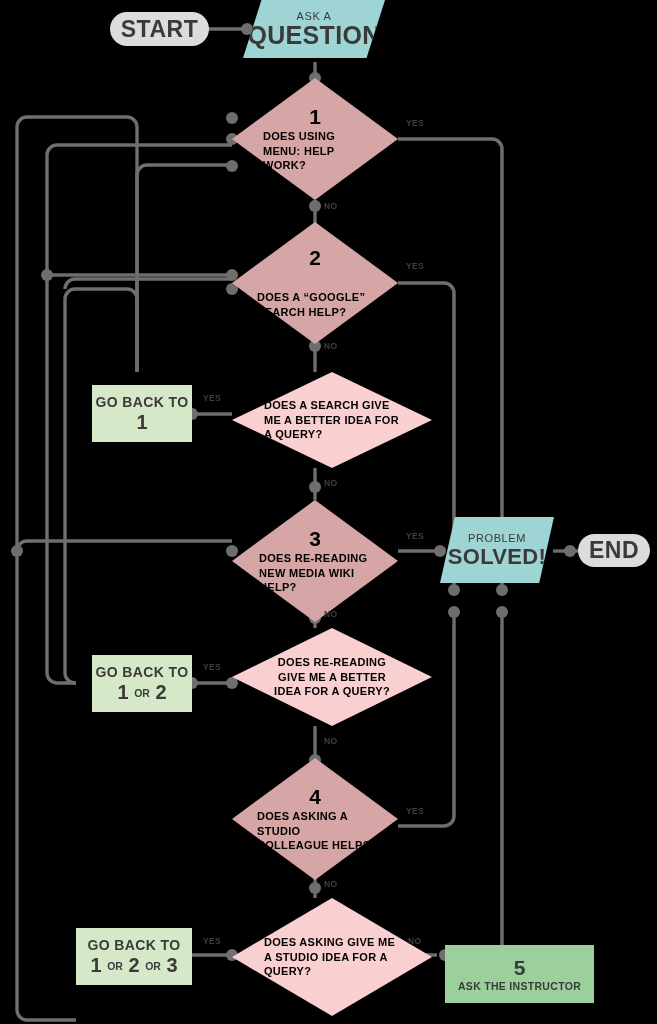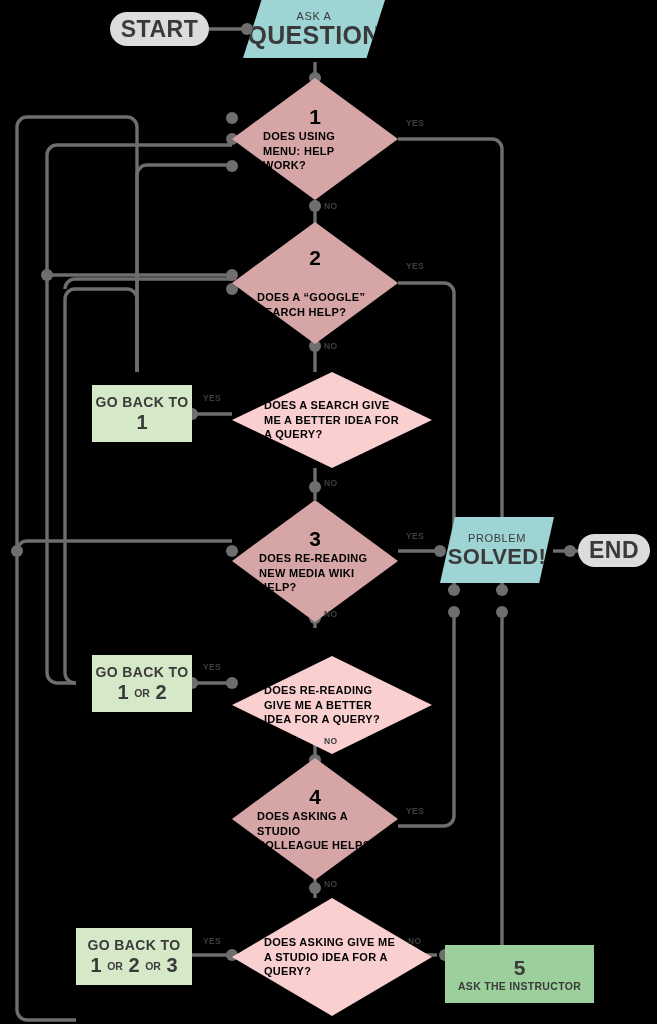--- a/index.html
+++ b/index.html
@@ -167,21 +167,21 @@
 
   <div class="node gbox" style="left:92px;top:655px;width:100px;height:57px;">
     <span class="cap">GO BACK TO</span>
     <span class="nums">
       <span>1</span>
       <small>OR</small>
       <span>2</span>
     </span>
   </div>
 
-  <div class="dia" style="left:232px;top:656px;width:200px;height:98px;">
+  <div class="dia" style="left:232px;top:628px;width:200px;height:98px;text-align:center;">
     <div class="shape" style="background:#f9cfd0;clip-path:polygon(50% 0,100% 50%,50% 100%,0 50%);"></div>
     <div class="txt">
       <div class="q" style="width:136px;">DOES RE-READING GIVE ME A BETTER IDEA FOR A QUERY?</div>
     </div>
   </div>
   <div class="elabel" style="left:203px;top:662px;">YES</div>
   <div class="elabel" style="left:324px;top:736px;">NO</div>
 
   <div class="dia" style="left:232px;top:758px;width:166px;height:122px;">
     <div class="shape" style="background:#d6a5a5;clip-path:polygon(50% 0,100% 50%,50% 100%,0 50%);"></div>

